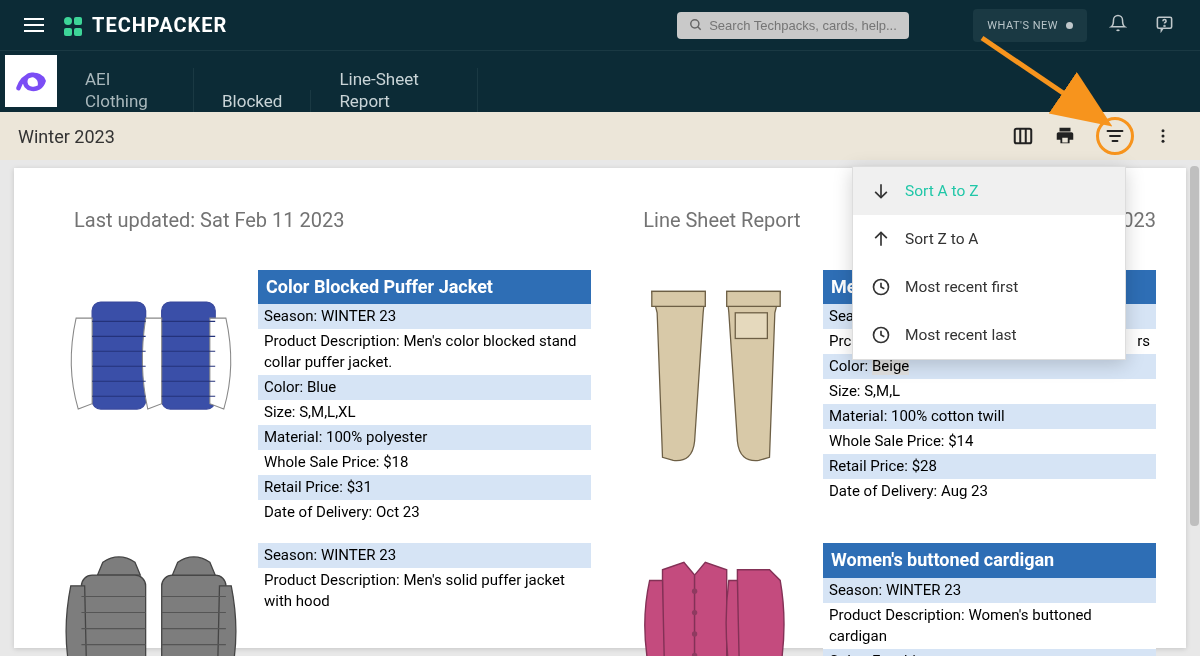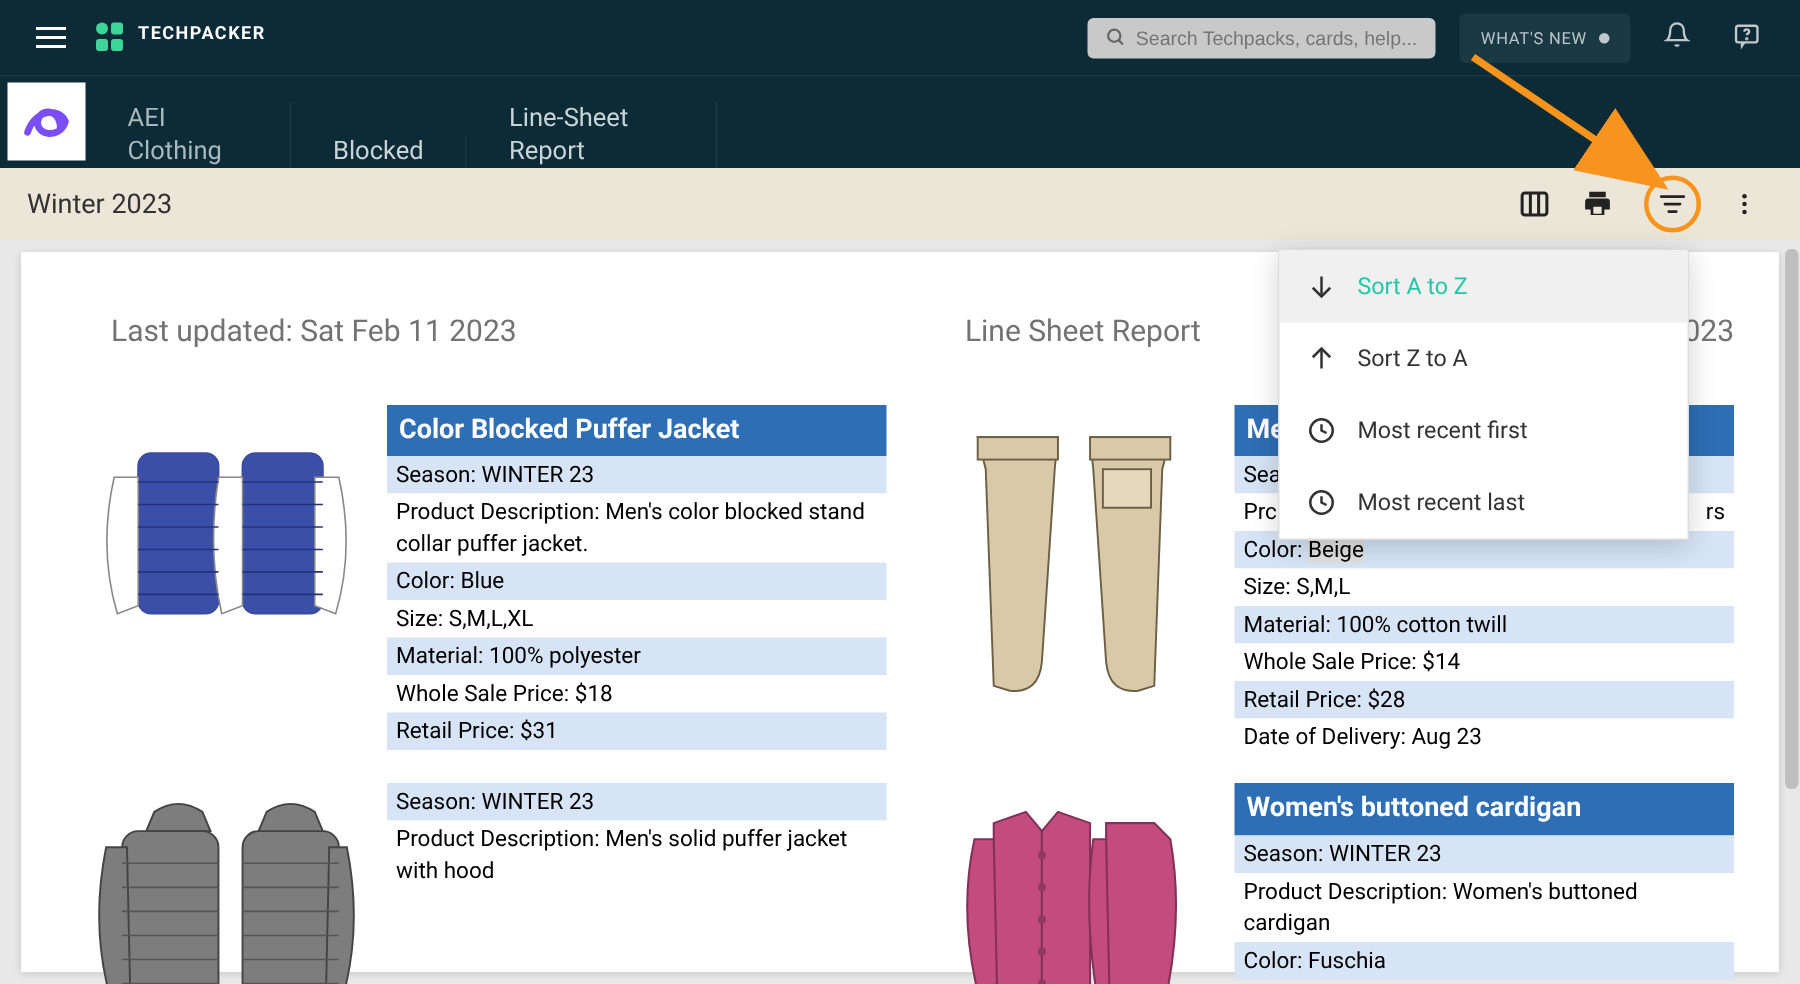--- a/index.html
+++ b/index.html
@@ -24,21 +24,21 @@
     display: flex;
     flex-direction: column;
     gap: 4px;
     cursor: pointer;
     padding: 4px;
   }
   .menu-icon span {
     width: 20px; height: 2px; background: #fff;
   }
   .logo {
-    display: flex; align-items: flex-start; gap: 8px; font-weight: 700; font-size: 12px; letter-spacing: 1px;
+    display: flex; align-items: flex-end; gap: 8px; font-weight: 700; font-size: 20px; letter-spacing: 1px;
   }
   .logo-icon {
     display: flex; flex-wrap: wrap; width: 20px; height: 20px; gap: 2px;
   }
   .logo-icon i {
     width: 8px; height: 8px; background: #3dd598; border-radius: 2px;
   }
   .logo-icon i:first-child { border-radius: 50%; }
   .spacer { flex: 1; }
   .search-box {
@@ -55,20 +55,21 @@
     color: #555; width: 100%;
   }
   .whats-new {
     background: #1a3943;
     color: #b8c5c9;
     font-size: 11px;
     padding: 10px 14px;
     border-radius: 4px;
     display: flex; align-items: center; gap: 8px;
     letter-spacing: 0.5px;
+    margin-left: 48px;
   }
   .whats-new .dot { width: 7px; height: 7px; background: #c0c8cb; border-radius: 50%; }
   .top-icon { padding: 6px; cursor: pointer; color: #c0c8cb; }
 
   .tabsbar {
     height: 62px;
     background: #0c2b36;
     display: flex;
     align-items: flex-end;
     border-top: 1px solid #1a3943;
@@ -338,20 +339,21 @@
         </div>
         <div class="product-info">
           <div class="prod-title">Color Blocked Puffer Jacket</div>
           <div class="prod-row alt">Season: WINTER 23</div>
           <div class="prod-row plain">Product Description: Men's color blocked stand collar puffer jacket.</div>
           <div class="prod-row alt">Color: Blue</div>
           <div class="prod-row plain">Size: S,M,L,XL</div>
           <div class="prod-row alt">Material: 100% polyester</div>
           <div class="prod-row plain">Whole Sale Price: $18</div>
           <div class="prod-row alt">Retail Price: $31</div>
+          <div class="prod-row plain">Date of Delivery: Oct 23</div>
         </div>
       </div>
 
       <div class="product">
         <div class="product-img">
           <svg viewBox="0 0 200 200">
             <g fill="#d8c9a8" stroke="#6d5f45" stroke-width="1.2">
               <path d="M40 20 L90 20 L88 40 L80 160 Q78 180 60 178 L50 175 L45 40 Z"></path>
               <path d="M110 20 L160 20 L155 40 L150 175 L140 178 Q122 180 120 160 L112 40 Z"></path>
               <rect x="40" y="20" width="50" height="14"></rect>

